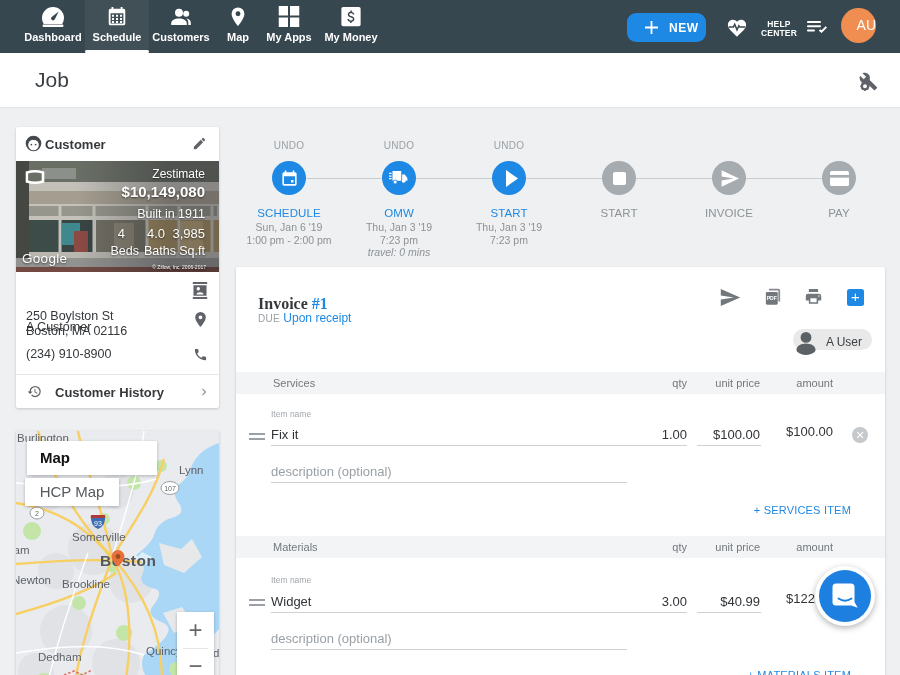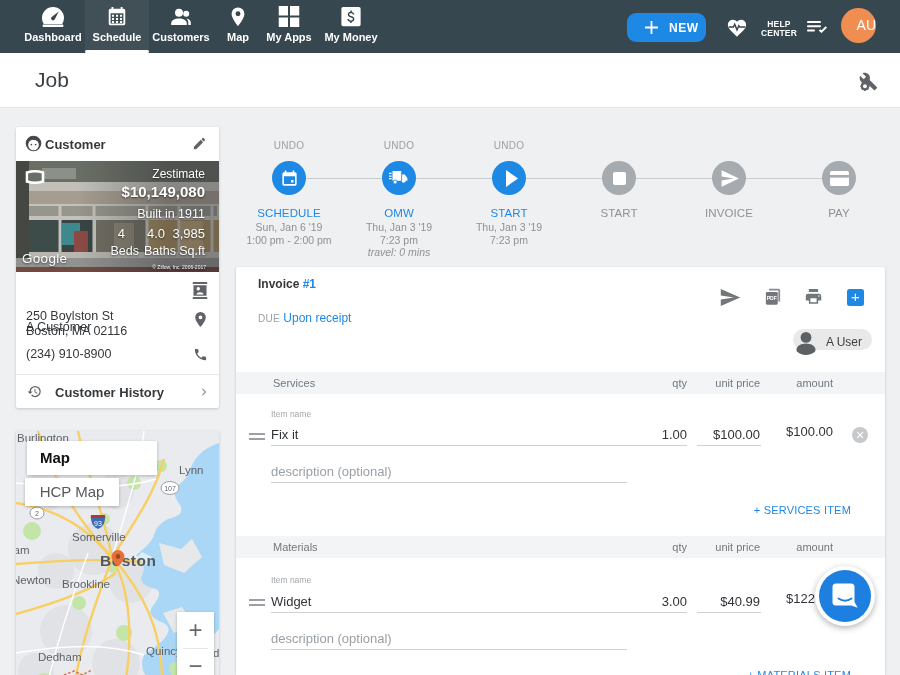--- a/index.html
+++ b/index.html
@@ -41,21 +41,21 @@
 .circ { position:absolute; top:33px; width:34px; height:34px; margin-left:-17px; border-radius:50%; }
 .circ.b { background:#1e88e5; }
 .circ.g { background:#a6abaf; }
 .slabel { position:absolute; top:79px; width:120px; margin-left:-60px; text-align:center; font-size:11.5px; letter-spacing:0.1px; }
 .slabel.b { color:#1e88e5; }
 .slabel.g { color:#8d9296; }
 .sdate { position:absolute; width:130px; margin-left:-65px; text-align:center; font-size:10.5px; color:#8d9296; line-height:12.5px; }
 
 
 #invcard { position:absolute; left:236px; top:267px; width:649px; height:408px; background:#fff; border-radius:2px 2px 0 0; box-shadow:0 1px 3px rgba(0,0,0,0.18); }
-#invtitle { position:absolute; left:22px; top:10px; font-size:12px; font-weight:bold; color:#36393c; }
+#invtitle { position:absolute; left:22px; top:28px; font-size:16px; font-weight:bold; color:#36393c;font-family:Liberation Serif, serif; }
 #invtitle span { color:#1e88e5; }
 #invdue { position:absolute; left:22px; top:44px; font-size:12px; color:#9aa0a5; }
 #invdue a { color:#1e88e5; text-decoration:none; }
 #userchip { position:absolute; left:557px; top:62px; width:79px; height:21px; background:#e9e9e9; border-radius:13px; font-size:12px; color:#3a3f43; }
 .band { position:absolute; left:0; width:649px; height:22px; background:#f3f4f5; font-size:11px; color:#72777c; }
 .band .n { position:absolute; left:37px; top:5px; }
 .hq { position:absolute; top:5px; width:60px; text-align:right; }
 .itemlbl { position:absolute; left:35px; font-size:8.5px; color:#a2a7ab; }
 .itemtxt { position:absolute; left:35px; font-size:13px; color:#303438; }
 .uline { position:absolute; height:1px; background:#cfd2d4; }

